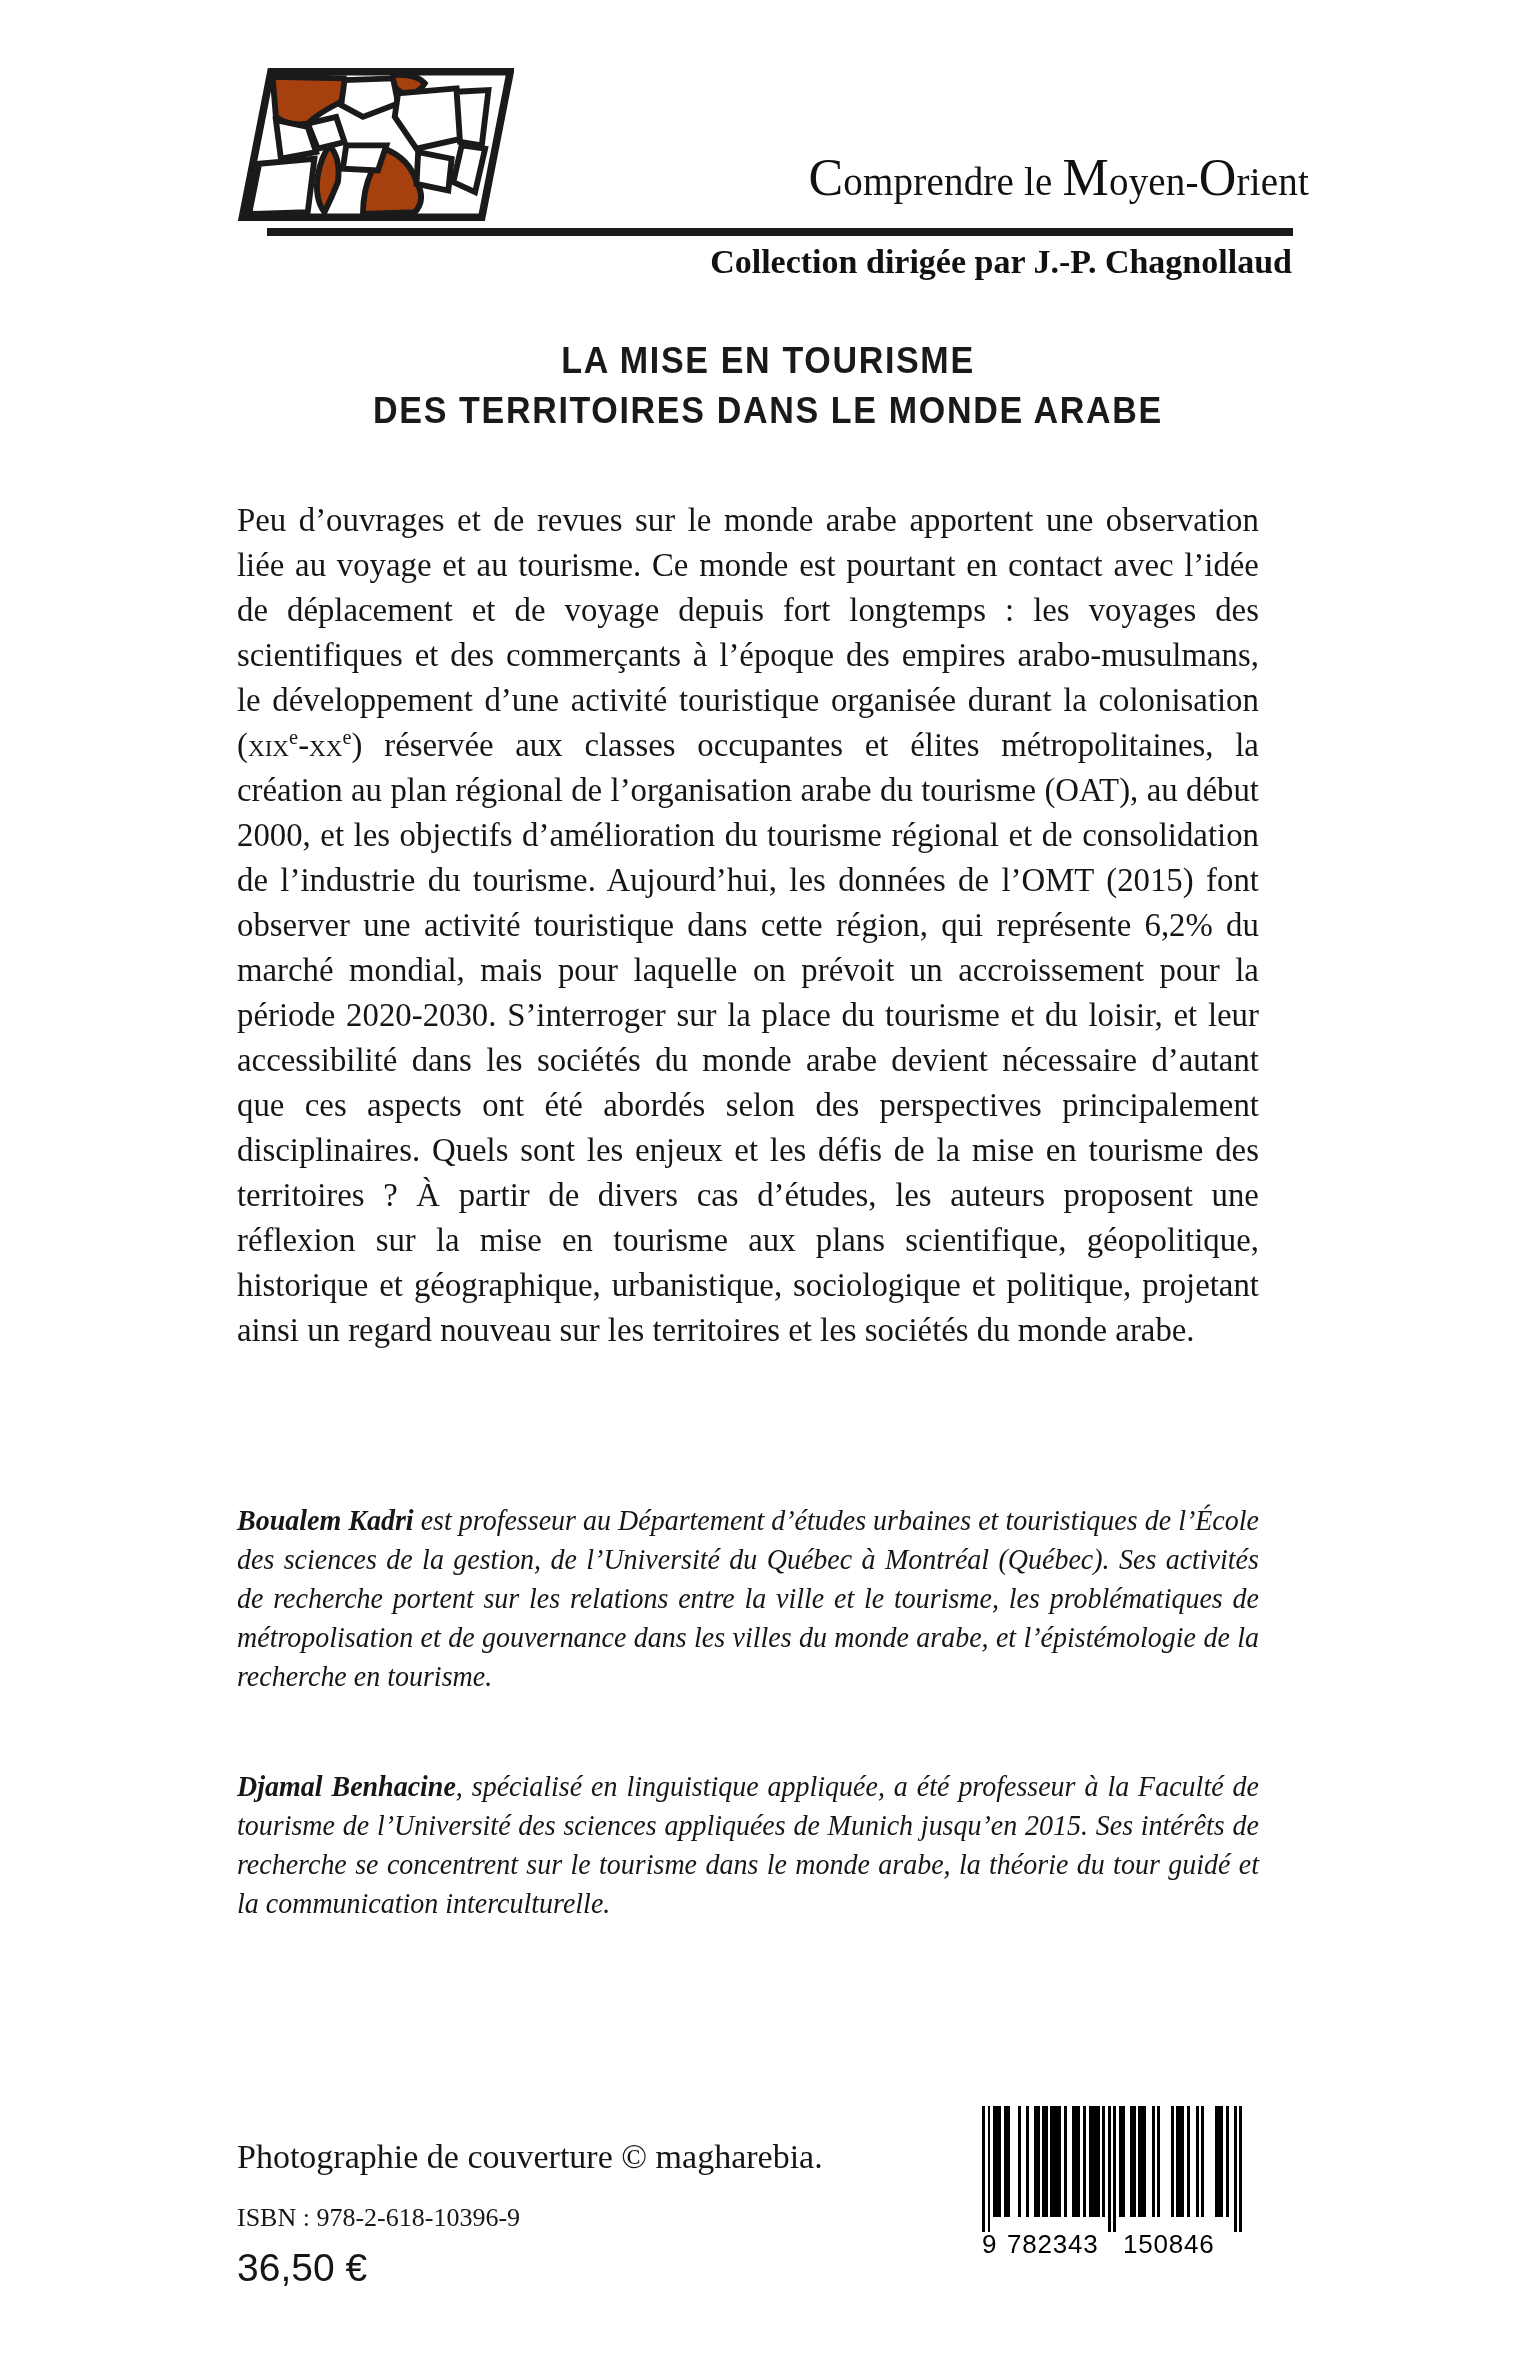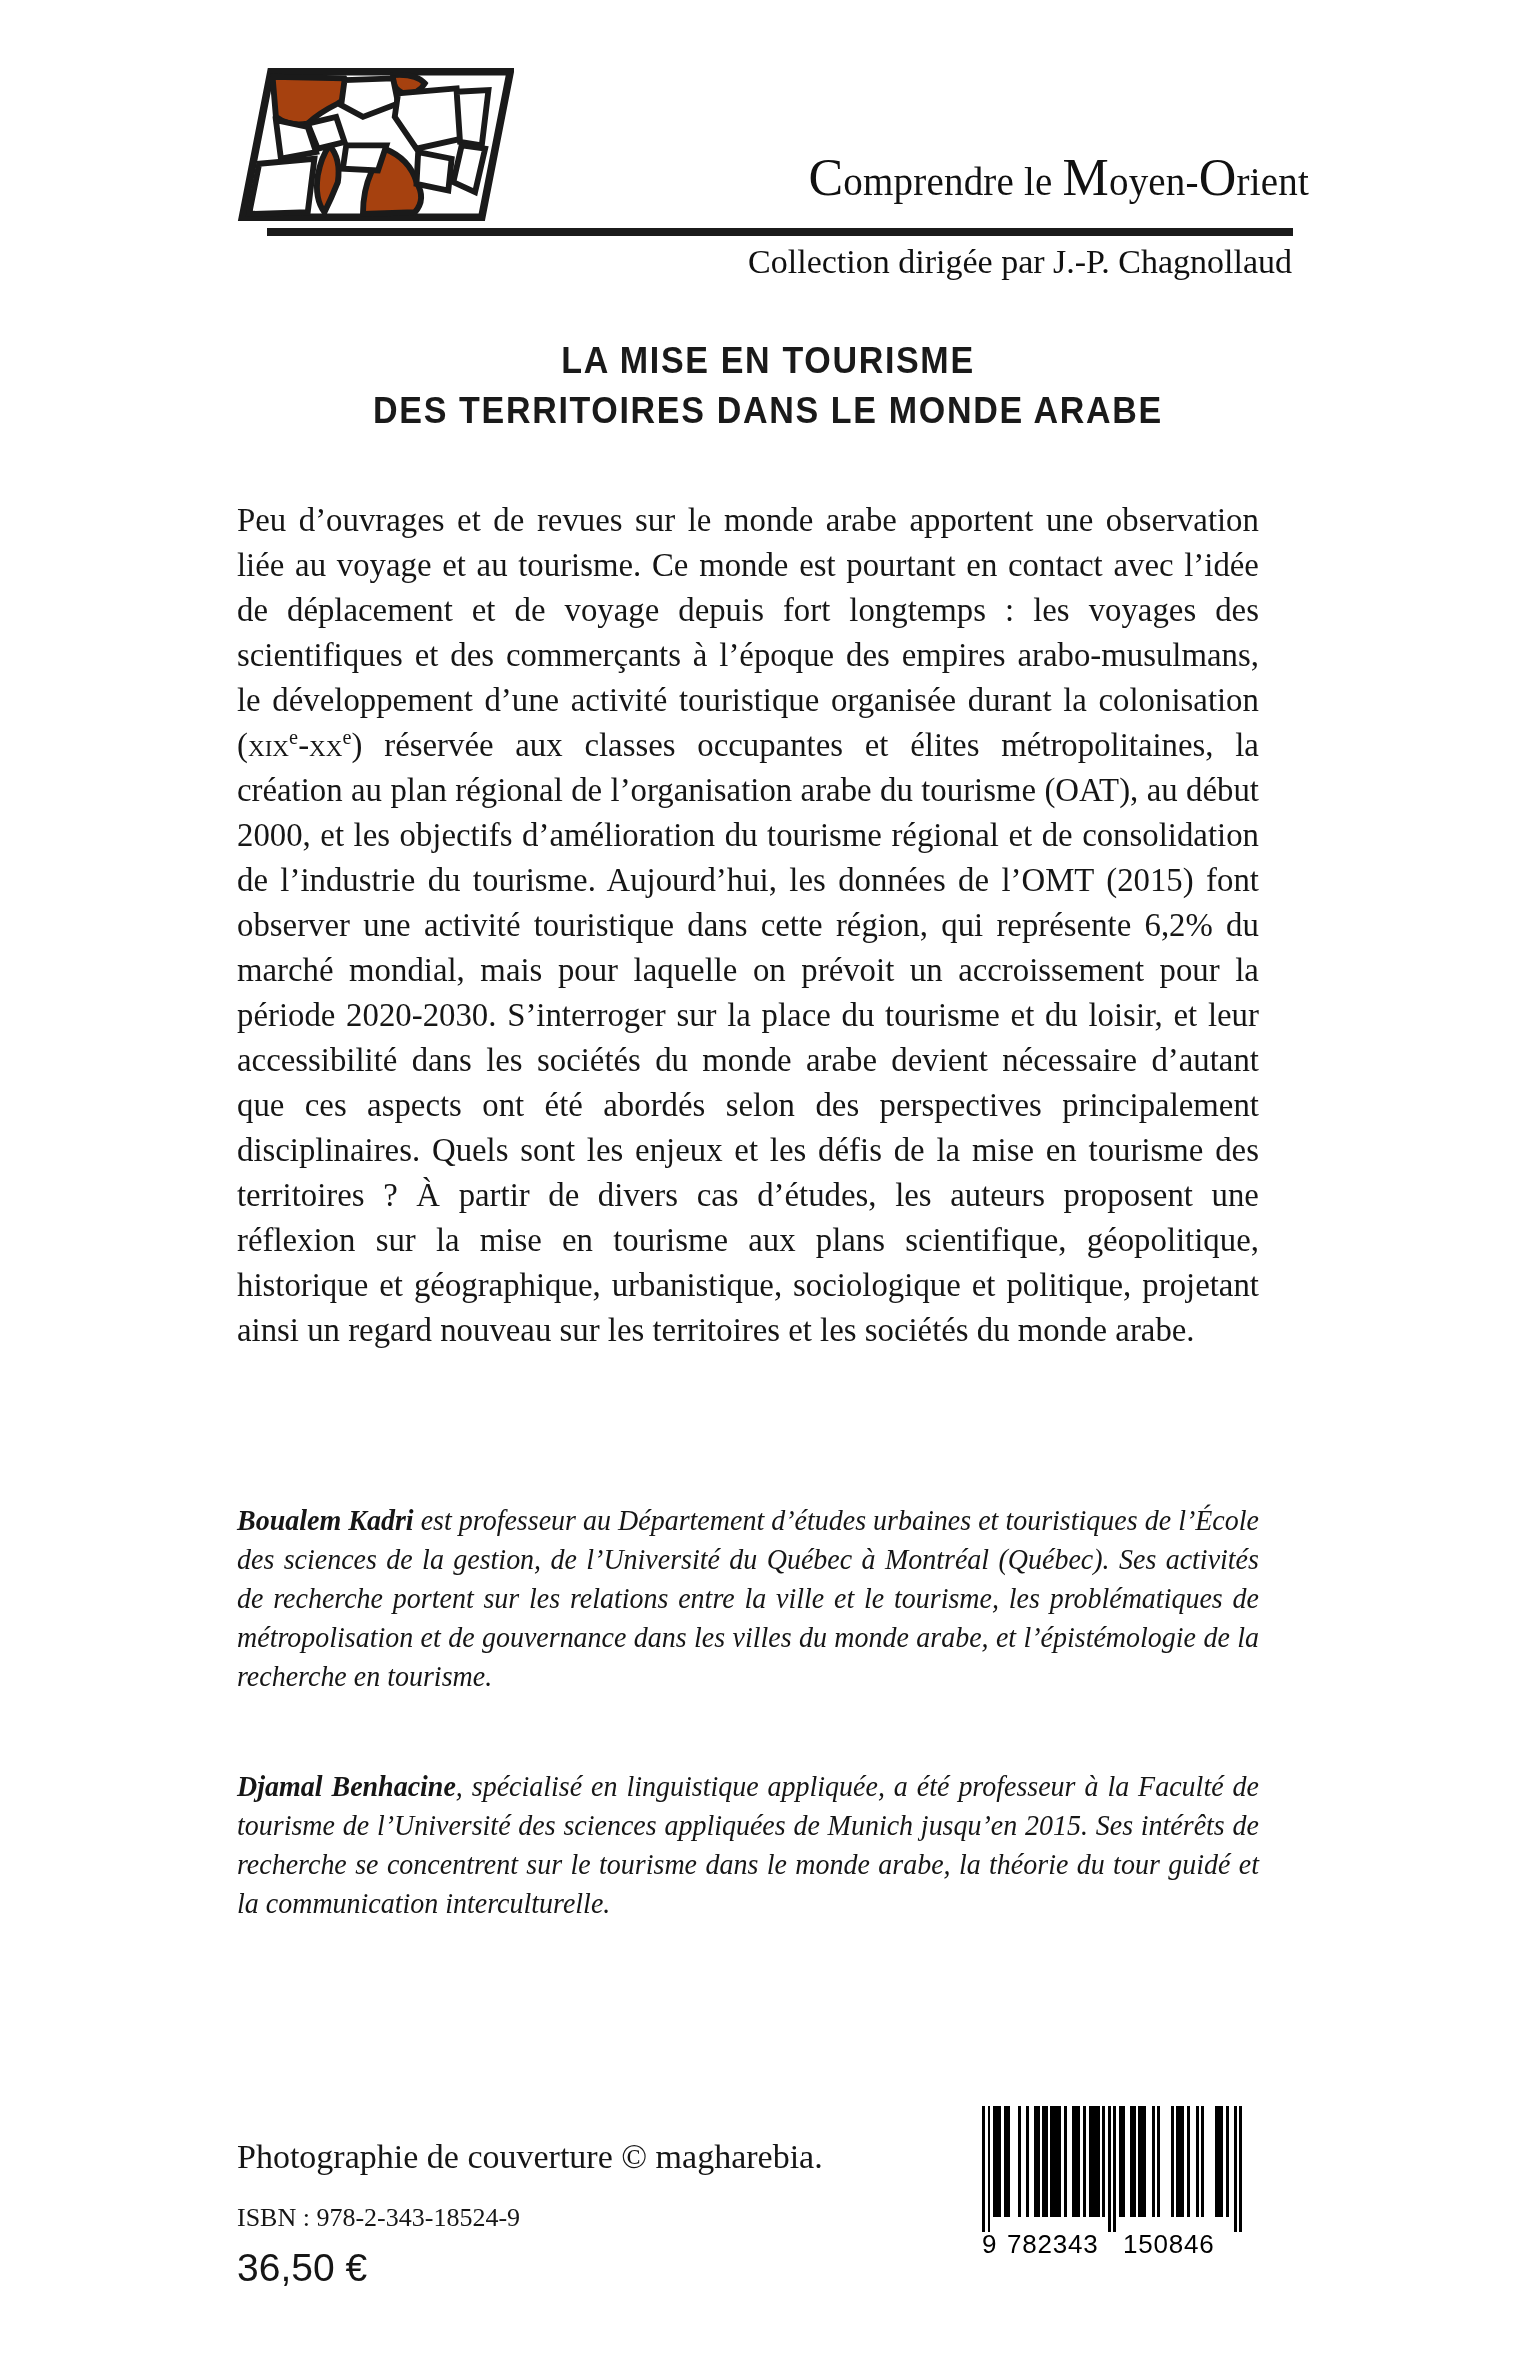--- a/index.html
+++ b/index.html
@@ -65,20 +65,21 @@
 
   .collection-sub {
     position: absolute;
     left: 470px;
     top: 243px;
     width: 822px;
     text-align: right;
     font-size: 34px;
     color: #111111;
     white-space: nowrap;
+    font-weight: bold;
   }
 
   
   .book-title {
     position: absolute;
     left: 235px;
     top: 336px;
     width: 1066px;
     text-align: center;
     font-family: "Liberation Sans Narrow", "Liberation Sans", sans-serif;
@@ -238,21 +239,21 @@
     <span class="tl">DES TERRITOIRES DANS LE MONDE ARABE</span>
   </div>
 
   <div class="blurb"><span>Peu d’ouvrages et de revues sur le monde arabe apportent une observation liée au voyage et au tourisme. Ce monde est pourtant en contact avec l’idée de déplacement et de voyage depuis fort longtemps : les voyages des scientifiques et des commerçants à l’époque des empires arabo-musulmans, le développement d’une activité touristique organisée durant la colonisation (</span><span class="sc">xix</span><sup>e</sup><span>-</span><span class="sc">xx</span><sup>e</sup><span>) réservée aux classes occupantes et élites métropolitaines, la création au plan régional de l’organisation arabe du tourisme (OAT), au début 2000, et les objectifs d’amélioration du tourisme régional et de consolidation de l’industrie du tourisme. Aujourd’hui, les données de l’OMT (2015) font observer une activité touristique dans cette région, qui représente 6,2% du marché mondial, mais pour laquelle on prévoit un accroissement pour la période 2020-2030. S’interroger sur la place du tourisme et du loisir, et leur accessibilité dans les sociétés du monde arabe devient nécessaire d’autant que ces aspects ont été abordés selon des perspectives principalement disciplinaires. Quels sont les enjeux et les défis de la mise en tourisme des territoires ? À partir de divers cas d’études, les auteurs proposent une réflexion sur la mise en tourisme aux plans scientifique, géopolitique, historique et géographique, urbanistique, sociologique et politique, projetant ainsi un regard nouveau sur les territoires et les sociétés du monde arabe.</span></div>
 
   <div class="bio bio-1"><b>Boualem Kadri</b><span> est professeur au Département d’études urbaines et touristiques de l’École des sciences de la gestion, de l’Université du Québec à Montréal (Québec). Ses activités de recherche portent sur les relations entre la ville et le tourisme, les problématiques de métropolisation et de gouvernance dans les villes du monde arabe, et l’épistémologie de la recherche en tourisme.</span></div>
 
   <div class="bio bio-2"><b>Djamal Benhacine</b><span>, spécialisé en linguistique appliquée, a été professeur à la Faculté de tourisme de l’Université des sciences appliquées de Munich jusqu’en 2015. Ses intérêts de recherche se concentrent sur le tourisme dans le monde arabe, la théorie du tour guidé et la communication interculturelle.</span></div>
 
   <div class="photo-credit">Photographie de couverture © magharebia.</div>
-  <div class="isbn">ISBN : 978-2-343-18524-9</div>
+  <div class="isbn">ISBN : 978-2-618-10396-9</div>
   <div class="price">36,50 €</div>
 
   <div class="barcode-wrap">
     <div class="barcode-bars">
         <i style="left: 0px; width: 2.7px; height: 126px;"></i>
         <i style="left: 5.5px; width: 2.7px; height: 126px;"></i>
         <i style="left: 11px; width: 8.2px; height: 111px;"></i>
         <i style="left: 22px; width: 5.5px; height: 111px;"></i>
         <i style="left: 36px; width: 2.7px; height: 111px;"></i>
         <i style="left: 44px; width: 2.7px; height: 111px;"></i>

